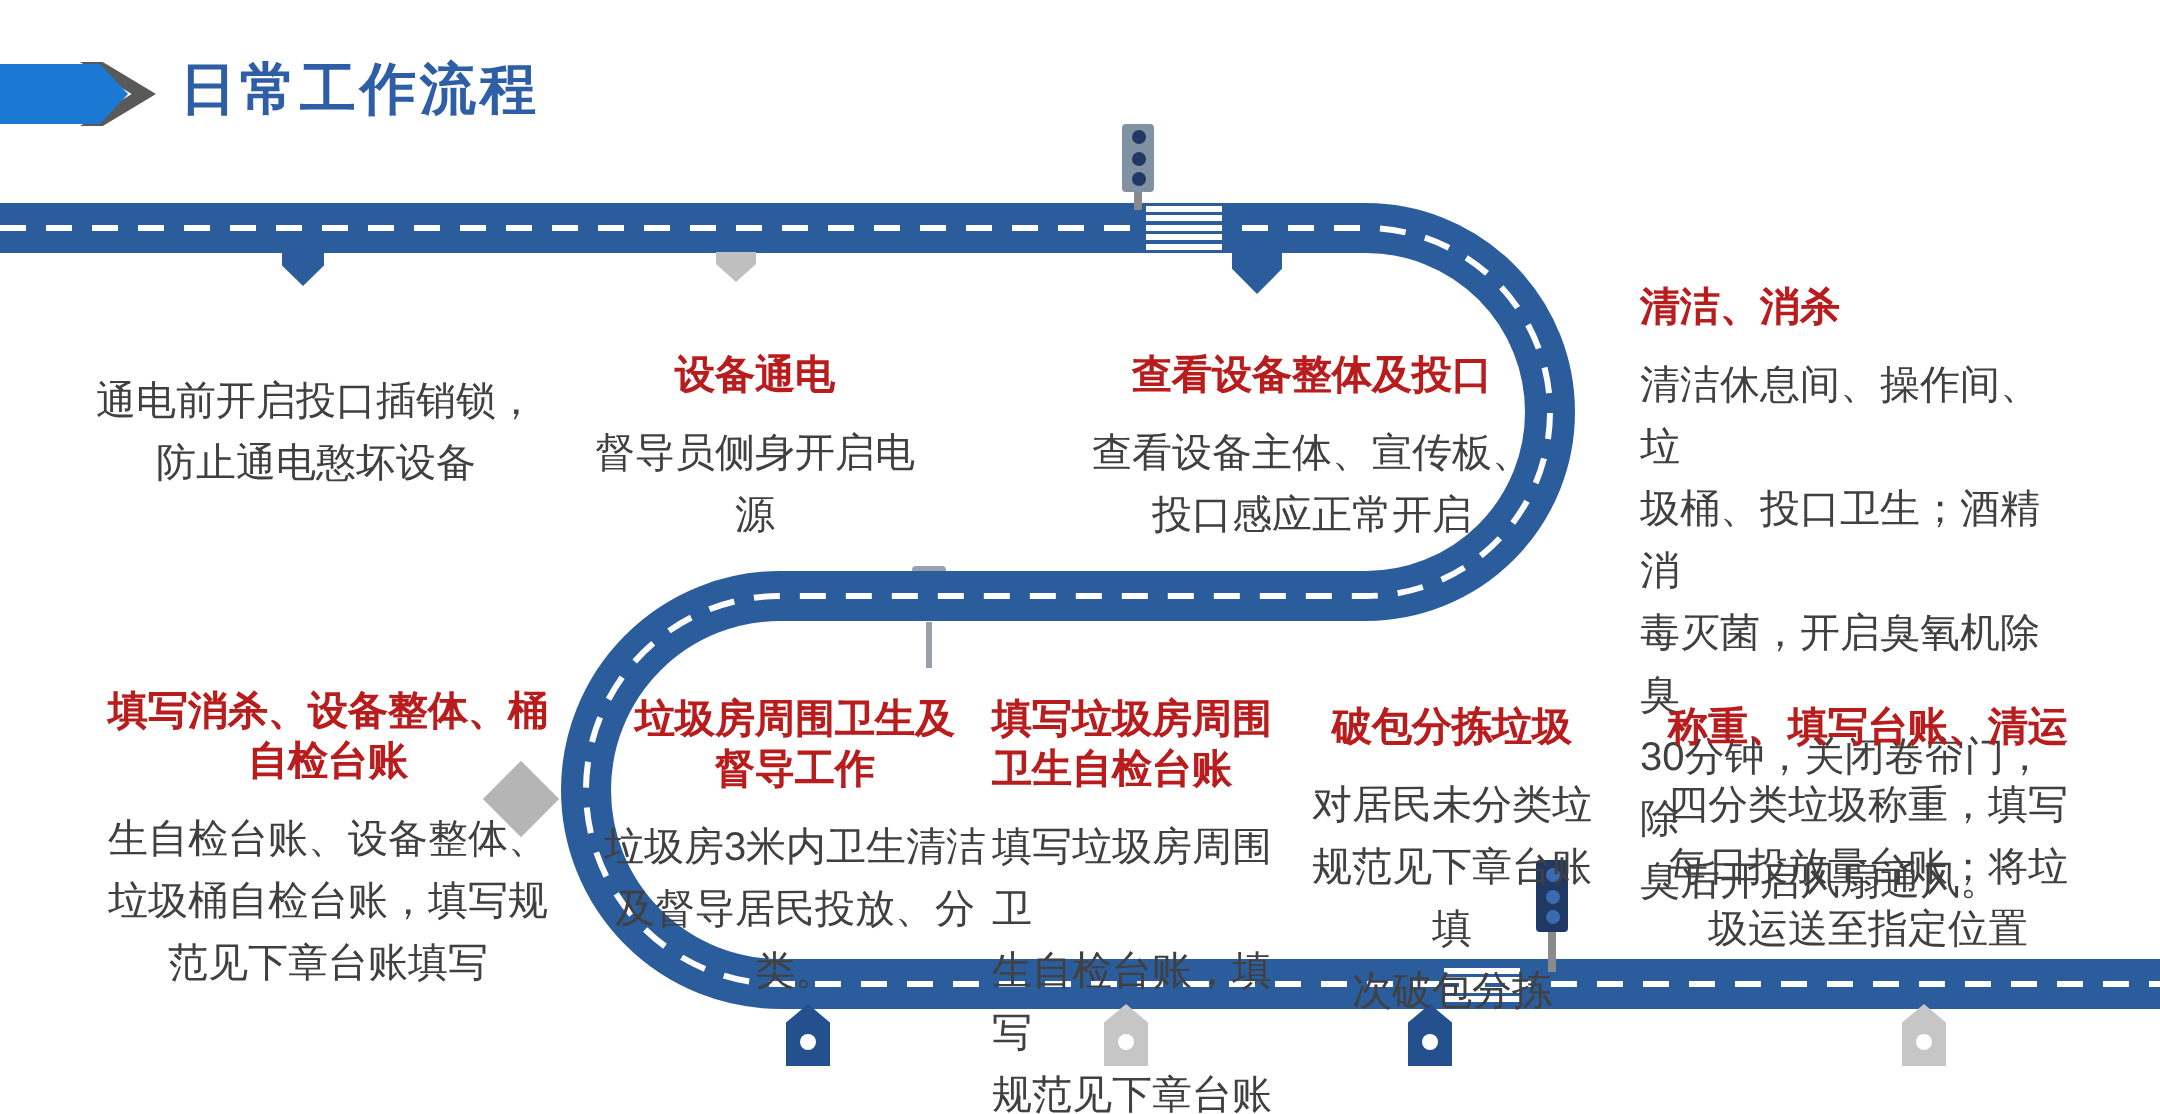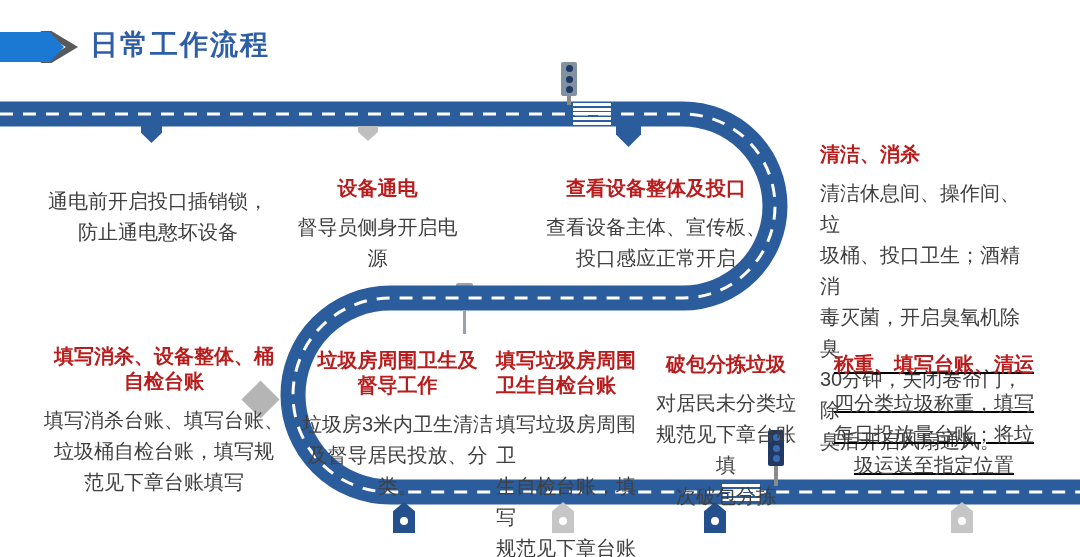--- a/index.html
+++ b/index.html
@@ -106,21 +106,21 @@
     <p>清洁休息间、操作间、垃
 圾桶、投口卫生；酒精消
 毒灭菌，开启臭氧机除臭
 30分钟，关闭卷帘门，除
 臭后开启风扇通风。</p>
   </div>
 
   <div class="step t-center" style="left:28px;top:344px;width:252px;margin-left:10px;">
     <h3>填写消杀、设备整体、桶
 自检台账</h3>
-    <p>填写消杀台账、填写台账、
+    <p>生自检台账、设备整体、
 垃圾桶自检台账，填写规
 范见下章台账填写</p>
   </div>
   <div class="step t-center" style="left:300px;top:348px;width:195px;">
     <h3>垃圾房周围卫生及
 督导工作</h3>
     <p>垃圾房3米内卫生清洁
 及督导居民投放、分
 类。</p>
   </div>
@@ -131,20 +131,20 @@
 生自检台账，填写
 规范见下章台账填
 写</p>
   </div>
   <div class="step t-center" style="left:655px;top:352px;width:142px;">
     <h3>破包分拣垃圾</h3>
     <p>对居民未分类垃
 规范见下章台账填
 次破包分拣</p>
   </div>
-  <div class="step t-center" style="left:828px;top:352px;width:212px;text-decoration:underline;">
+  <div class="step t-center" style="left:828px;top:352px;width:212px;">
     <h3>称重、填写台账、清运</h3>
     <p>四分类垃圾称重，填写
 每日投放量台账；将垃
 圾运送至指定位置</p>
   </div>
 
 </div>
 
 </body></html>

